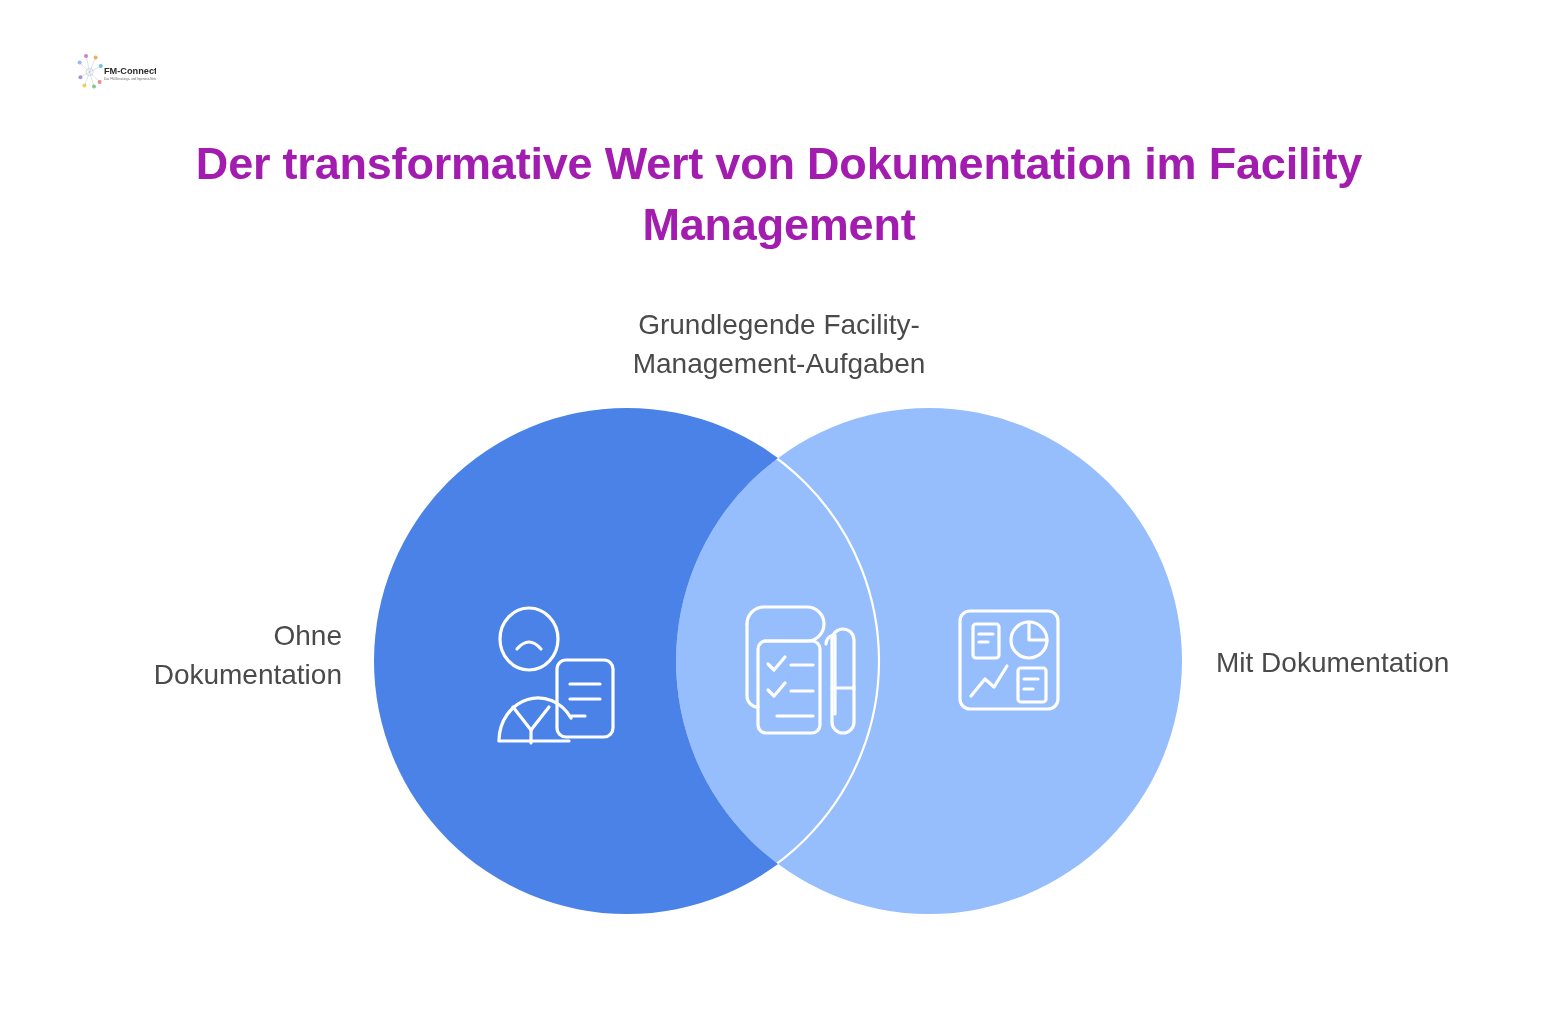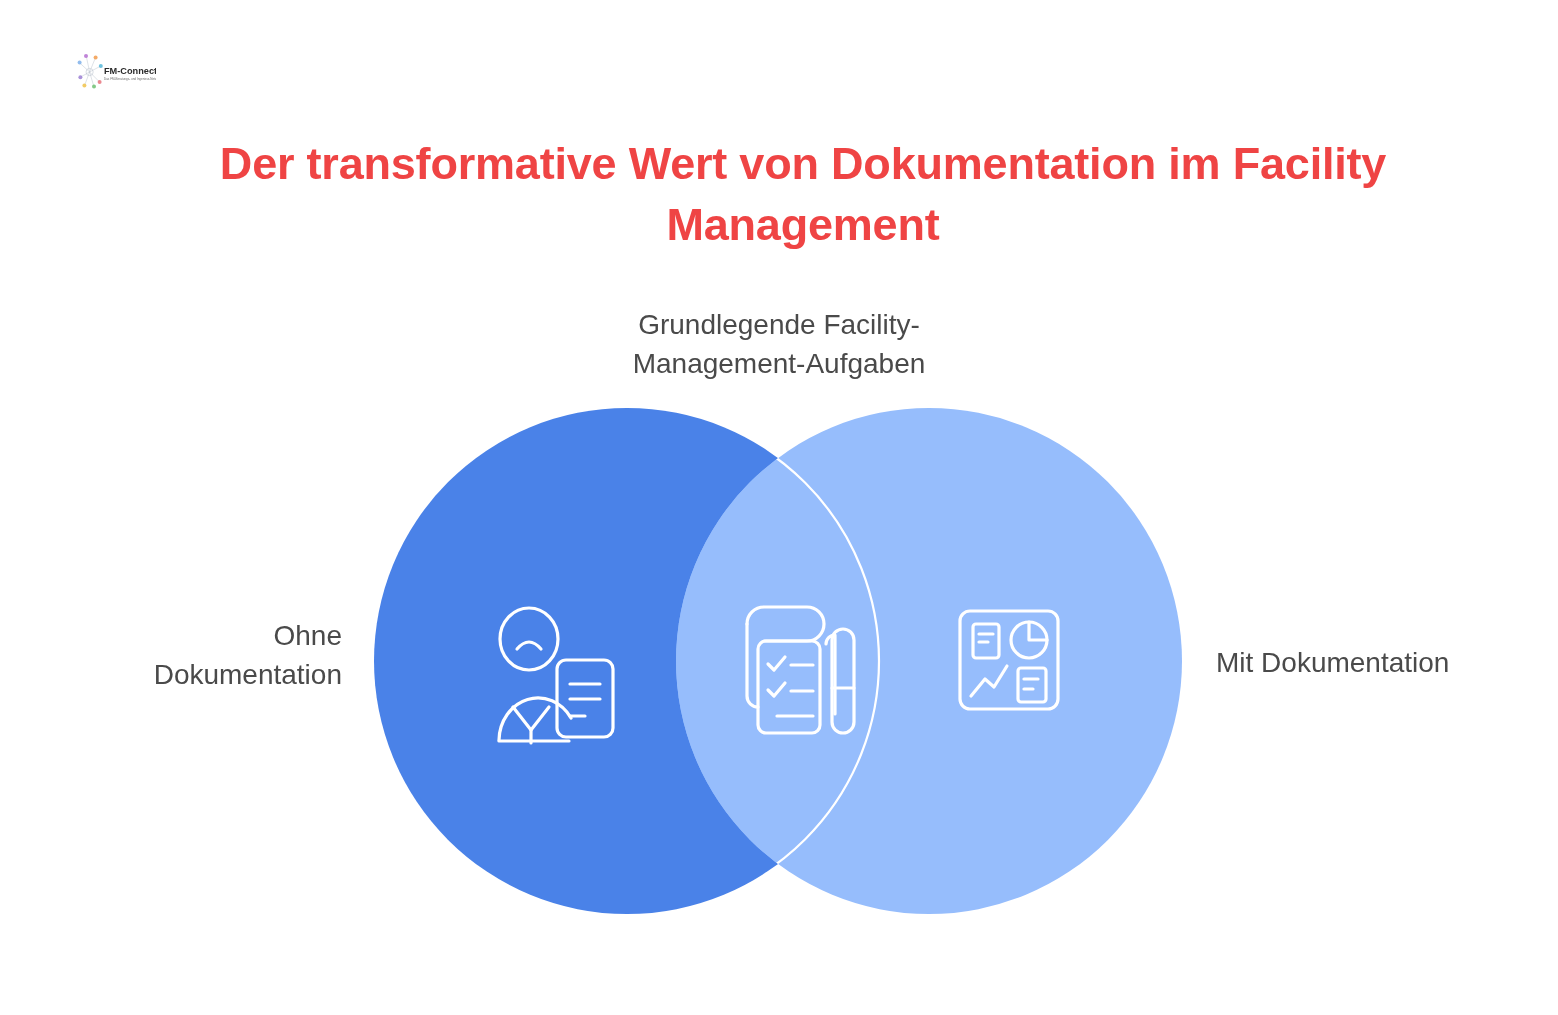--- a/index.html
+++ b/index.html
@@ -35,23 +35,22 @@
   .title {
     position: absolute;
     left: 50%;
     transform: translateX(-50%);
     top: 104px;
     width: 1180px;
     text-align: center;
     font-size: 45px;
     line-height: 1.35;
     font-weight: bold;
-    color: #ef4444;
+    color: #a21caf;
     letter-spacing: -0.2px;
-    margin-left: 24px;
   }
 
   
   .venn {
     position: absolute;
     left: 0;
     top: 0;
     width: 1558px;
     height: 1015px;
   }

